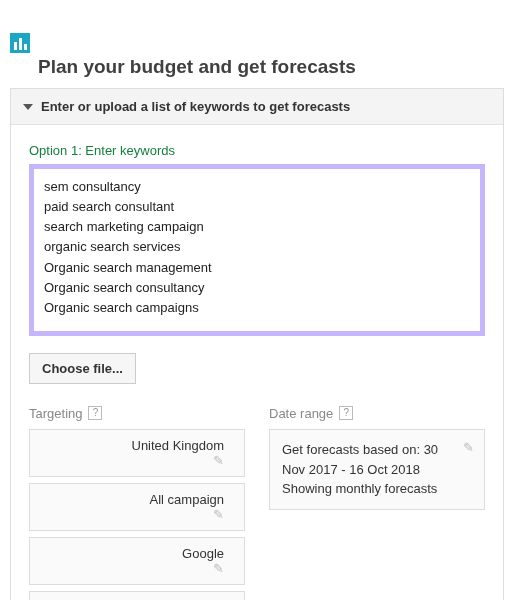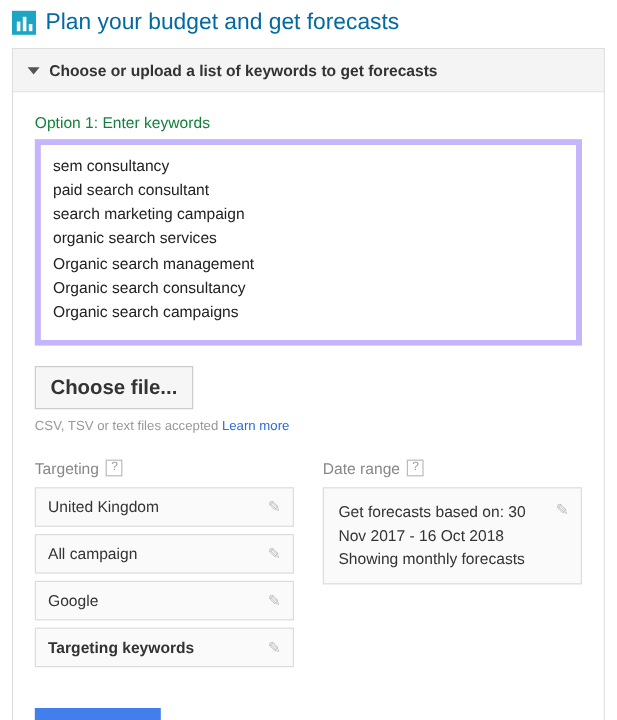--- a/index.html
+++ b/index.html
@@ -21,23 +21,24 @@
     width: 20px; height: 20px;
     background: #1ba6c4;
     display: flex; align-items: flex-end; justify-content: center;
     gap: 2px; padding: 3px;
   }
   .title-icon .bar { background: #fff; width: 3px; }
   .title-icon .b1 { height: 8px; }
   .title-icon .b2 { height: 12px; }
   .title-icon .b3 { height: 6px; }
   .page-title {
-    color: #0369a1;
+    color: #404040;
     font-size: 19px;
-    font-weight: 400;
+    font-weight: 700;
+    margin-top: 48px;
   }
   .panel {
     border: 1px solid #ddd;
     background: #fafafa;
   }
   .panel-header {
     display: flex; align-items: center; gap: 8px;
     padding: 10px 12px;
     background: #f4f4f4;
     border-bottom: 1px solid #e3e3e3;
@@ -72,21 +73,21 @@
     resize: none;
     outline: none;
     overflow-y: auto;
   }
   .opt2 { margin-top: 14px; }
   .btn {
     border: 1px solid #ccc;
     background: #f6f6f6;
     color: #333;
     padding: 7px 12px;
-    font-size: 17px;
+    font-size: 13px;
     font-weight: bold;
     cursor: pointer;
   }
   .helper {
     font-size: 11px;
     color: #999;
     margin-top: 8px;
   }
   .helper a { color: #2b6cd8; text-decoration: none; cursor: pointer; }
   .two-col {
@@ -104,26 +105,27 @@
     border: 1px solid #bbb;
     color: #999;
     font-size: 10px;
     display: inline-flex; align-items: center; justify-content: center;
     cursor: pointer;
     line-height: 1;
   }
   .field-row {
     border: 1px solid #ddd;
     background: #fafafa;
-    padding: 8px 10px;
+    padding: 8px 20px;
     display: flex; align-items: flex-end; justify-content: space-between;
     margin-bottom: 6px;
     cursor: pointer;
     font-size: 13px;
     color: #333;
+    flex-direction: column;
   }
   .field-row .pencil {
     color: #bbb;
     font-size: 13px;
   }
   .field-row.bold .fr-text { font-weight: bold; }
   .date-box {
     border: 1px solid #ddd;
     background: #fafafa;
     padding: 10px 12px;
@@ -158,40 +160,37 @@
       <div class="bar b1"></div>
         <div class="bar b2"></div>
         <div class="bar b3"></div>
     </div>
     <h1 class="page-title">Plan your budget and get forecasts</h1>
   </div>
 
   <div class="panel">
     <div class="panel-header">
       <div class="caret"></div>
-      <div class="ph-text">Choose or upload a list of keywords to get forecasts</div>
+      <div class="ph-text">Enter or upload a list of keywords to get forecasts</div>
     </div>
 
     <div class="panel-body">
 
       <div class="section-label">Option 1: Enter keywords</div>
       <textarea class="kw-textarea" style="">sem consultancy
 paid search consultant
 search marketing campaign
 organic search services
 Organic search management
 Organic search consultancy
 Organic search campaigns
 </textarea>
 
       <div class="opt2">
         <button class="btn">Choose file...</button>
-        <div class="helper">
-          <span>CSV, TSV or text files accepted </span><a>Learn more</a>
-        </div>
       </div>
 
       <div class="two-col">
         <div class="col">
           <div class="col-header">
             <span>Targeting</span>
             <span class="help-q">?</span>
           </div>
           <div class="field-row">
             <span class="fr-text">United Kingdom</span>

